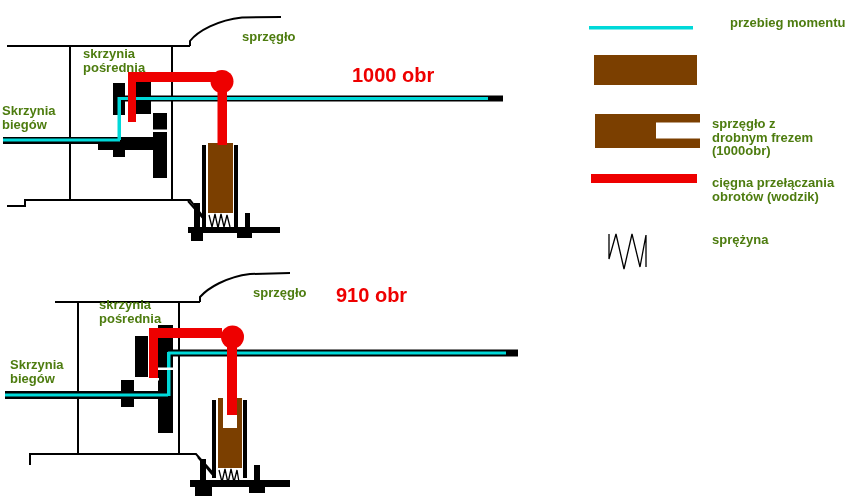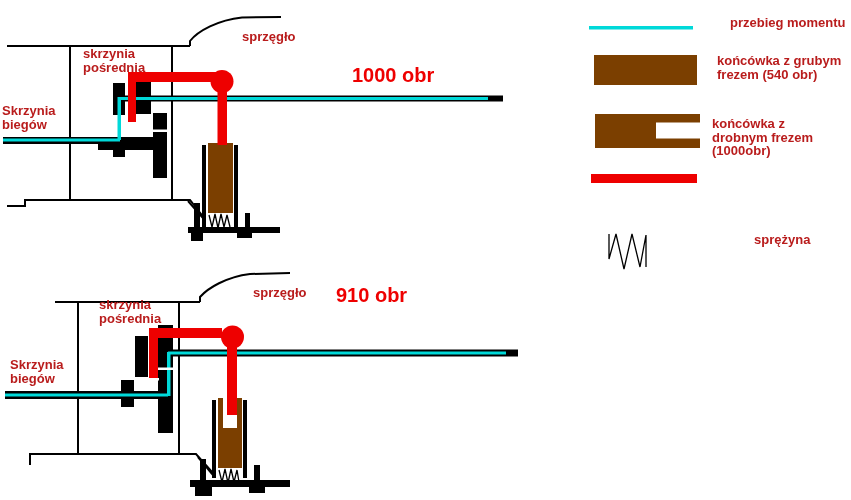--- a/index.html
+++ b/index.html
@@ -17,21 +17,21 @@
   .stage svg{position:absolute;top:0;left:0;}
   svg rect, svg circle{fill:var(--black);}
   .cy{fill:var(--cyan);}
   .rd{fill:var(--red);}
   .br{fill:var(--brown);}
   .wh{fill:#ffffff;}
   .ln{stroke:var(--black);stroke-width:2;fill:none;}
   .spr{stroke:var(--black);stroke-width:1.3;fill:none;}
   .lbl{
     position:absolute;font-weight:bold;font-size:13px;line-height:13.5px;
-    color:#b91c1c;white-space:pre-line;
+    color:#4d7c0f;white-space:pre-line;
   }
   .ttl{
     position:absolute;font-weight:bold;font-size:20px;line-height:20px;
     color:var(--red);white-space:nowrap;
   }
 </style>
 </head>
 <body>
 
 <div class="stage">
@@ -133,20 +133,20 @@
 biegów</div>
 
   <div class="ttl" style="left:336px;top:285px;">910 obr</div>
   <div class="lbl" style="left:253px;top:286px;">sprzęgło</div>
   <div class="lbl" style="left:99px;top:298px;">skrzynia
 pośrednia</div>
   <div class="lbl" style="left:10px;top:358px;">Skrzynia
 biegów</div>
 
   <div class="lbl" style="left:730px;top:16px;">przebieg momentu</div>
-  <div class="lbl" style="left:717px;top:54px;">końcówka z grubym
-frezem (540 obr)</div>
-  <div class="lbl" style="left:712px;top:117px;">końcówka z
+  <div class="lbl" style="left:712px;top:117px;">sprzęgło z
 drobnym frezem
 (1000obr)</div>
-  <div class="lbl" style="left:754px;top:233px;">sprężyna</div>
+  <div class="lbl" style="left:712px;top:176px;">cięgna przełączania
+obrotów (wodzik)</div>
+  <div class="lbl" style="left:712px;top:233px;">sprężyna</div>
 
 </div>
 
 </body></html>

